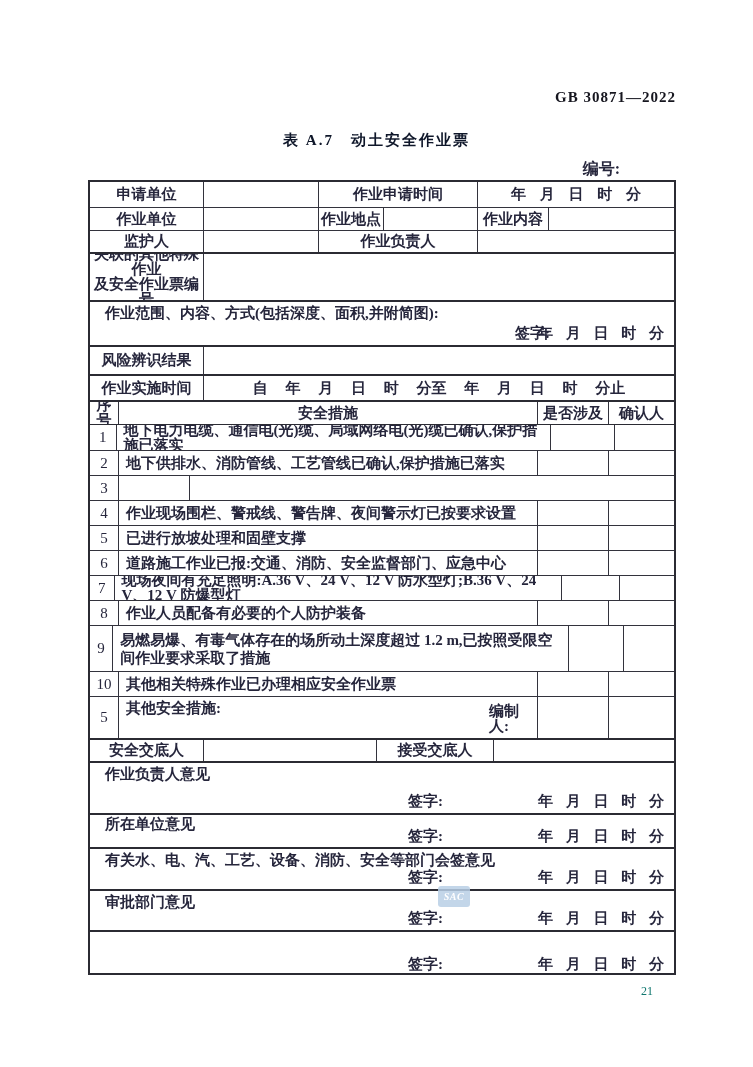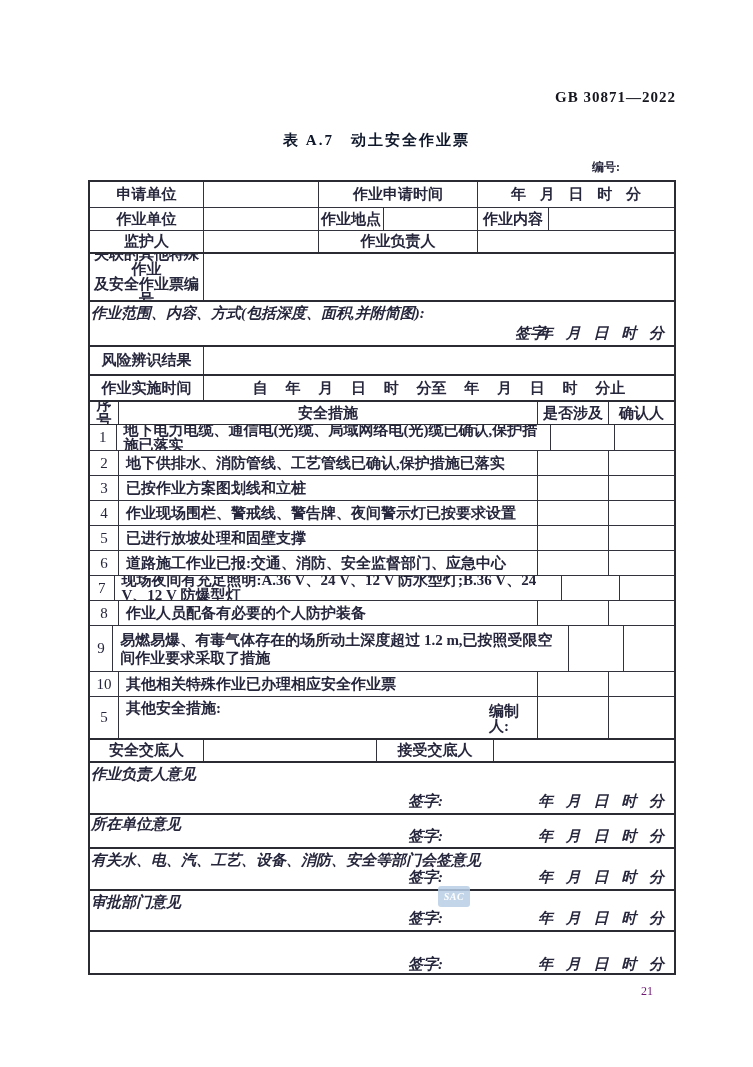--- a/index.html
+++ b/index.html
@@ -3,40 +3,40 @@
 <meta charset="utf-8">
 <style>
   html,body{margin:0;padding:0;}
   body{width:753px;height:1067px;position:relative;background:#ffffff;
        font-family:"Liberation Serif","DejaVu Serif",serif;color:#26263c;}
   .abs{position:absolute;}
   .b{font-weight:bold;}
   .page{width:753px;height:1067px;position:relative;background:#fff;overflow:hidden;}
   .gbcode{top:89px;right:77px;font-size:15px;letter-spacing:1px;color:#16161f;}
   .doctitle{top:131px;left:0;width:753px;text-align:center;font-size:15px;letter-spacing:2px;color:#0f172a;}
-  .serial{top:159px;right:133px;font-size:12px;}
-  .pageno{top:984px;left:641px;font-size:12px;color:#701a75;}
+  .serial{top:159px;right:133px;font-size:16px;}
+  .pageno{top:984px;left:641px;font-size:12px;color:#0f766e;}
 
   .tbl{top:180px;left:88px;width:588px;height:795px;border:2px solid #2b2b33;box-sizing:border-box;
        font-size:15px;line-height:15px;}
   .sec{display:flex;flex-direction:row;box-sizing:border-box;border-top:2px solid #2b2b33;}
   .sec.first{border-top:none;}
   .row{display:flex;flex-direction:row;box-sizing:border-box;border-top:1px solid #33333d;width:100%;}
   .row.first{border-top:none;}
   .cell{box-sizing:border-box;border-left:1px solid #33333d;display:flex;align-items:center;justify-content:center;
         text-align:center;padding:1px 2px;overflow:hidden;}
   .cell.first{border-left:none;}
   .lbl{font-weight:bold;}
   .fill{}
   .left{justify-content:flex-start;text-align:left;padding-left:7px;}
   .grow{flex:1 1 auto;}
   .col{flex-direction:column;}
   .wide-date{word-spacing:10px;}
   .timeval{word-spacing:14px;}
-  .block{position:relative;box-sizing:border-box;border-top:2px solid #2b2b33;padding:4px 8px 2px 1px;font-style:italic;}
+  .block{position:relative;box-sizing:border-box;border-top:2px solid #2b2b33;padding:4px 8px 2px 15px;}
   .block .heading{font-weight:bold;}
   .signline{position:absolute;left:0;bottom:3px;width:100%;height:16px;}
   .signline .sig{position:absolute;font-weight:bold;}
   .signline .sdate{position:absolute;right:10px;word-spacing:9px;font-weight:bold;}
   .mrow .no{width:28px;}
   .mrow .tx{flex:1 1 auto;}
   .mrow .sj{width:71px;}
   .mrow .qr{width:66px;}
   .watermark{top:886px;left:438px;width:32px;height:21px;background:#b9cfe6;border-radius:3px;
              color:#ffffff;font-style:italic;font-weight:bold;font-size:10px;display:flex;
@@ -119,21 +119,20 @@
         <div class="cell qr"></div>
       </div>
       <div class="row mrow" style="height:25px;">
         <div class="cell first no">2</div>
         <div class="cell tx left b">地下供排水、消防管线、工艺管线已确认,保护措施已落实</div>
         <div class="cell sj"></div>
         <div class="cell qr"></div>
       </div>
       <div class="row mrow" style="height:25px;">
         <div class="cell first no">3</div>
-        <div class="cell tx left b">已按作业方案图划线和立桩</div>
         <div class="cell sj"></div>
         <div class="cell qr"></div>
       </div>
       <div class="row mrow" style="height:25px;">
         <div class="cell first no">4</div>
         <div class="cell tx left b">作业现场围栏、警戒线、警告牌、夜间警示灯已按要求设置</div>
         <div class="cell sj"></div>
         <div class="cell qr"></div>
       </div>
       <div class="row mrow" style="height:25px;">

